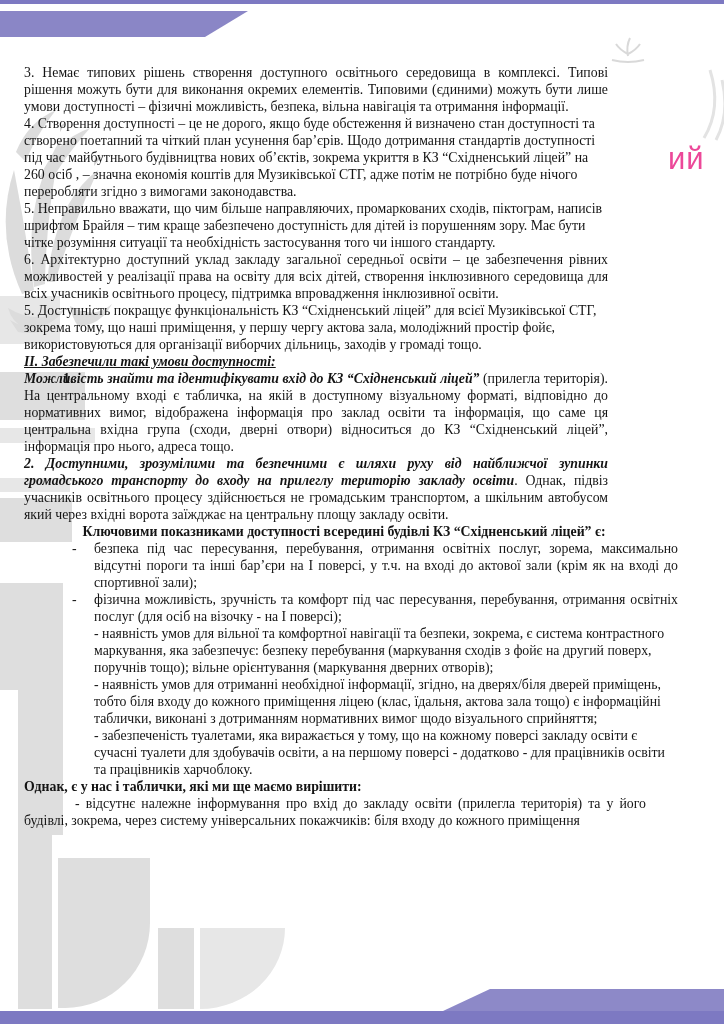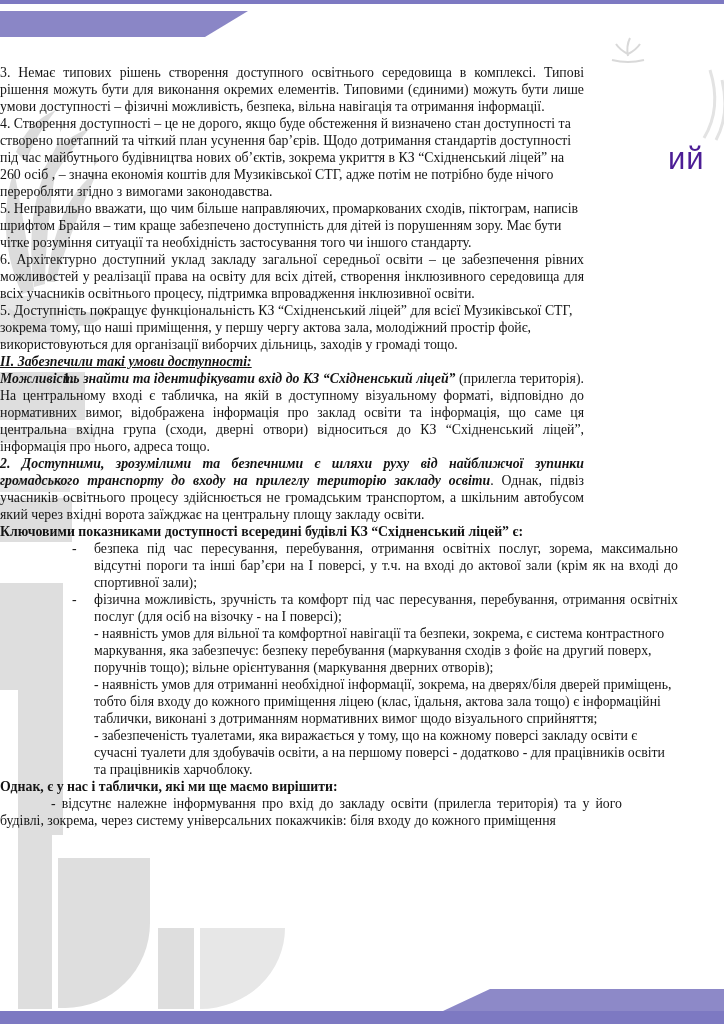--- a/index.html
+++ b/index.html
@@ -11,35 +11,35 @@
   
   .deco{position:absolute;z-index:1;}
   .top-line{left:0;top:0;width:724px;height:4px;background:#7d79c2;}
   .top-band{left:0;top:11px;width:248px;height:26px;background:#8a86c6;
     clip-path:polygon(0 0,100% 0,calc(100% - 43px) 100%,0 100%);}
   .bottom-strip{left:0;top:1011px;width:724px;height:13px;background:#7d79c2;}
   .bottom-trap{left:443px;top:989px;width:281px;height:22px;background:#8d89c8;
     clip-path:polygon(47px 0,100% 0,100% 100%,0 100%);}
   .wm-frag{
     left:668px;top:141px;font-family:"Liberation Sans",sans-serif;
-    font-size:31px;letter-spacing:1px;color:#4c1d95;z-index:1;
+    font-size:31px;letter-spacing:1px;color:#ec4899;z-index:1;
   }
   .gb{position:absolute;z-index:0;background:#dedede;}
   .gb.light{background:#e7e7e7;}
   
   .content{position:absolute;left:0;top:64px;width:724px;z-index:2;
     font-size:13.8px;line-height:17px;}
-  .content p{margin:0;}
+  .content p{margin:0;padding-left:24px;}
   .body-col{margin-left:94px;width:584px;}
   .just{text-align:justify;}
   .bi{font-weight:bold;font-style:italic;}
   .sec-head{margin-left:53px;width:625px;font-weight:bold;font-style:italic;text-decoration:underline;}
   .num-row{position:relative;}
   .num-marker{position:absolute;left:63px;top:0;font-weight:bold;}
-  .key-head{margin-left:36px;width:640px;font-weight:bold;}
+  .key-head{margin-left:36px;width:640px;font-weight:bold;text-align:center;}
   .bullet{position:relative;margin-left:94px;width:584px;}
   .dash{position:absolute;left:-22px;top:0;}
   .tasks-head{margin-left:95px;width:584px;font-weight:bold;}
   .hang{margin-left:53px;width:622px;text-indent:51px;text-align:justify;}
 </style>
 </head>
 <body>
 
 <div class="page">
 
@@ -123,21 +123,21 @@
     <div class="bullet just">
       <span class="dash">-</span>
       <span>фізична можливість, зручність та комфорт під час пересування, перебування, отримання освітніх послуг (для осіб на візочку - на І поверсі);</span>
     </div>
     <div class="bullet">
       <span class="dash"></span>
       <span>- наявність умов для вільної та комфортної навігації та безпеки, зокрема, є система контрастного маркування, яка забезпечує: безпеку перебування (маркування сходів з фойє на другий поверх, поручнів тощо); вільне орієнтування (маркування дверних отворів);</span>
     </div>
     <div class="bullet">
       <span class="dash"></span>
-      <span>- наявність умов для отриманні необхідної інформації, зокрема, на дверях/біля дверей приміщень, тобто біля входу до кожного приміщення ліцею (клас, їдальня, актова зала тощо) є інформаційні таблички, виконані з дотриманням нормативних вимог щодо візуального сприйняття;</span>
+      <span>- наявність умов для отриманні необхідної інформації, згідно, на дверях/біля дверей приміщень, тобто біля входу до кожного приміщення ліцею (клас, їдальня, актова зала тощо) є інформаційні таблички, виконані з дотриманням нормативних вимог щодо візуального сприйняття;</span>
     </div>
     <div class="bullet">
       <span class="dash"></span>
       <span>-  забезпеченість туалетами, яка виражається у тому, що на кожному поверсі закладу освіти є сучасні туалети для здобувачів освіти, а на першому поверсі - додатково - для працівників освіти та працівників харчоблоку.</span>
     </div>
 
     <p class="tasks-head">Однак, є у нас і таблички, які ми ще маємо вирішити:</p>
     <p class="hang">- відсутнє належне інформування про вхід до закладу освіти (прилегла територія)  та у його будівлі, зокрема, через систему універсальних покажчиків: біля входу до кожного приміщення</p>
 
   </div>

